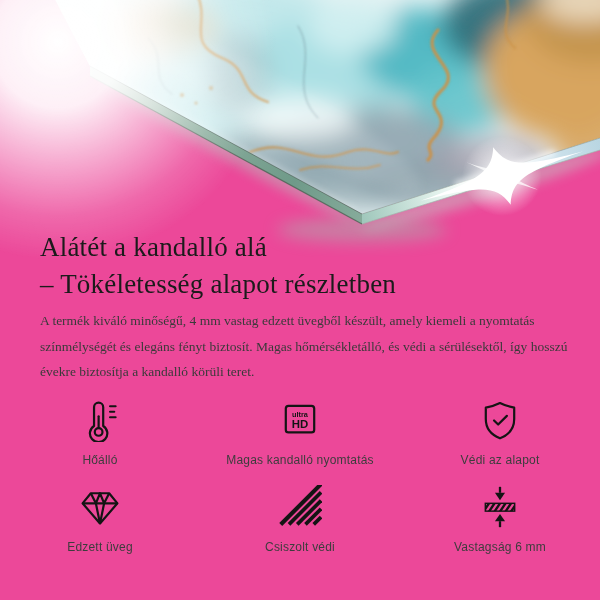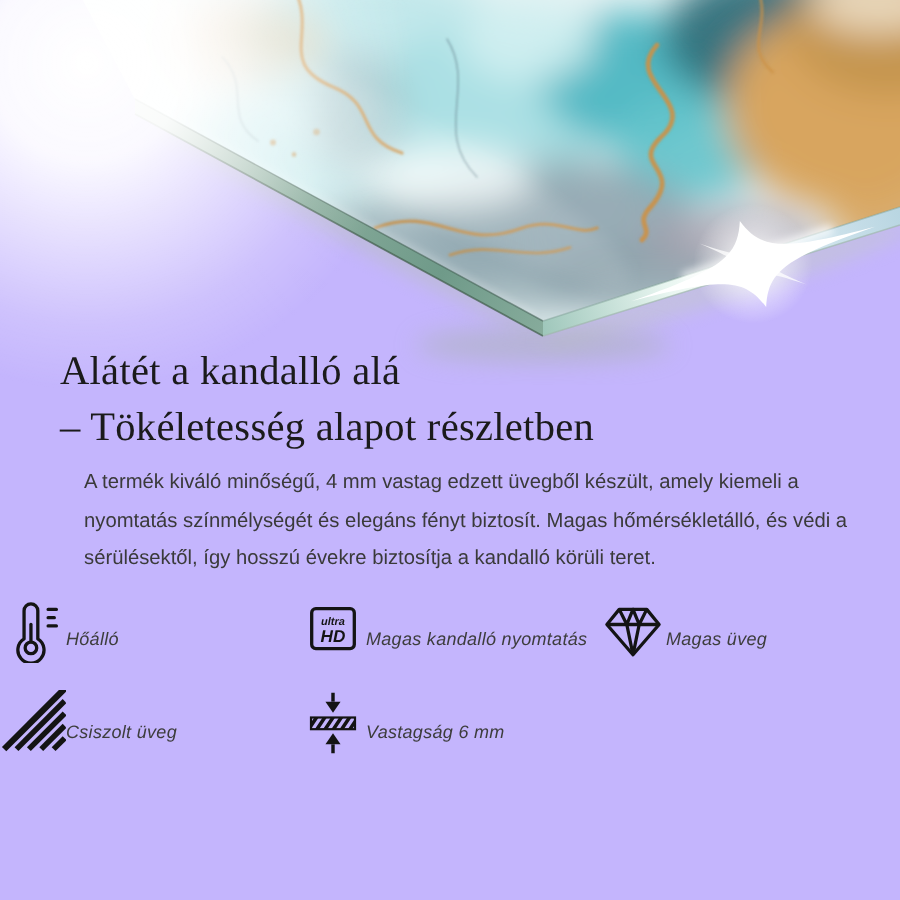--- a/index.html
+++ b/index.html
@@ -1,27 +1,27 @@
 <!DOCTYPE html>
 <html><head>
 <meta charset="utf-8">
 <style>
   html,body{margin:0;padding:0;background:#fff;}
-  .stage{position:relative;width:600px;height:600px;background:#c4b5fd;overflow:hidden;
+  .stage{position:relative;width:600px;height:600px;background:#ec4899;overflow:hidden;
          font-family:"Liberation Sans","DejaVu Sans",sans-serif;}
   .hero{position:absolute;top:0;left:0;width:600px;height:262px;}
   .title{position:absolute;left:40px;top:229px;margin:0;
          font-family:"Liberation Serif","DejaVu Serif",serif;font-weight:400;
          font-size:27px;line-height:37px;color:#1b1b1b;letter-spacing:.2px;}
   .title span{display:block;}
-  .desc{position:absolute;left:56px;top:308px;width:528px;margin:0;
-        font-size:13.5px;line-height:25.5px;color:#3a3a3a;}
+  .desc{position:absolute;left:40px;top:308px;width:528px;margin:0;
+        font-size:13.5px;line-height:25.5px;color:#3a3a3a;font-family:Liberation Serif, serif;}
   .features{position:absolute;left:0;top:398px;width:600px;
             display:grid;grid-template-columns:repeat(3,200px);row-gap:18px;justify-items:center;}
-  .feature{display:flex;align-items:center;width:100%;font-style:italic;}
+  .feature{display:flex;flex-direction:column;align-items:center;width:100%;}
   .icon{width:44px;height:44px;display:block;}
   .flabel{margin-top:11px;font-size:12px;color:#3d3d3d;letter-spacing:.2px;text-align:right;}
   .ic{stroke:#141414;fill:none;stroke-width:2.4;}
 </style>
 </head>
 <body>
 
 <div class="stage">
 
   <div class="hero">
@@ -165,42 +165,49 @@
 
     <div class="feature">
       <svg class="icon" viewBox="0 0 48 48">
         <rect class="ic" x="8.5" y="8.5" width="31" height="29" rx="3"></rect>
         <text x="24" y="20.5" text-anchor="middle" font-size="8" font-weight="700" fill="#141414" font-family="Liberation Sans, sans-serif">ultra</text>
         <text x="24" y="33" text-anchor="middle" font-size="12.5" font-weight="800" fill="#141414" font-family="Liberation Sans, sans-serif">HD</text>
       </svg>
       <div class="flabel">Magas kandalló nyomtatás</div>
     </div>
 
+    <div class="feature">
+      <svg class="icon" viewBox="0 0 48 48">
+        <path class="ic" stroke-width="2.6" stroke-linejoin="round" d="M24,5.5 C29,8 34,9.5 39.5,10.5 V23 C39.5,33.5 33,40.5 24,44 C15,40.5 8.5,33.5 8.5,23 V10.5 C14,9.5 19,8 24,5.5 Z"></path>
+        <path class="ic" stroke-width="2.8" stroke-linecap="round" stroke-linejoin="round" d="M17.5,24.5 l4.5,4.5 l9.5,-9.5"></path>
+      </svg>
+      <div class="flabel">Védi az alapot</div>
+    </div>
 
     <div class="feature">
       <svg class="icon" viewBox="0 0 48 48">
         <path class="ic" stroke-linejoin="round" d="M14,9 H34 L43,20 L24,42 L5,20 Z"></path>
         <path class="ic" stroke-width="2" d="M5,20 H43"></path>
         <path class="ic" stroke-width="2" stroke-linejoin="round" d="M14,9 L19.5,20 L24,9 L28.5,20 L34,9"></path>
         <path class="ic" stroke-width="2" d="M19.5,20 L24,42 M28.5,20 L24,42"></path>
       </svg>
-      <div class="flabel">Magas üveg</div>
+      <div class="flabel">Edzett üveg</div>
     </div>
 
     <div class="feature">
       <svg class="icon" viewBox="0 0 48 48">
         <g stroke="#141414" fill="none">
           <path d="M3,43 L47,-1" stroke-width="4.5"></path>
           <path d="M12,43 L47,8" stroke-width="4"></path>
           <path d="M21,43 L47,17" stroke-width="4"></path>
           <path d="M30,43 L47,26" stroke-width="4"></path>
           <path d="M39,43 L47,35" stroke-width="4"></path>
         </g>
       </svg>
-      <div class="flabel">Csiszolt üveg</div>
+      <div class="flabel">Csiszolt védi</div>
     </div>
 
     <div class="feature">
       <svg class="icon" viewBox="0 0 48 48">
         <defs>
             <clipPath id="barClip">
               <rect x="8" y="20" width="32" height="8.5"></rect>
             </clipPath>
           </defs>
         <g clip-path="url(#barClip)" stroke="#141414" stroke-width="2.6">

